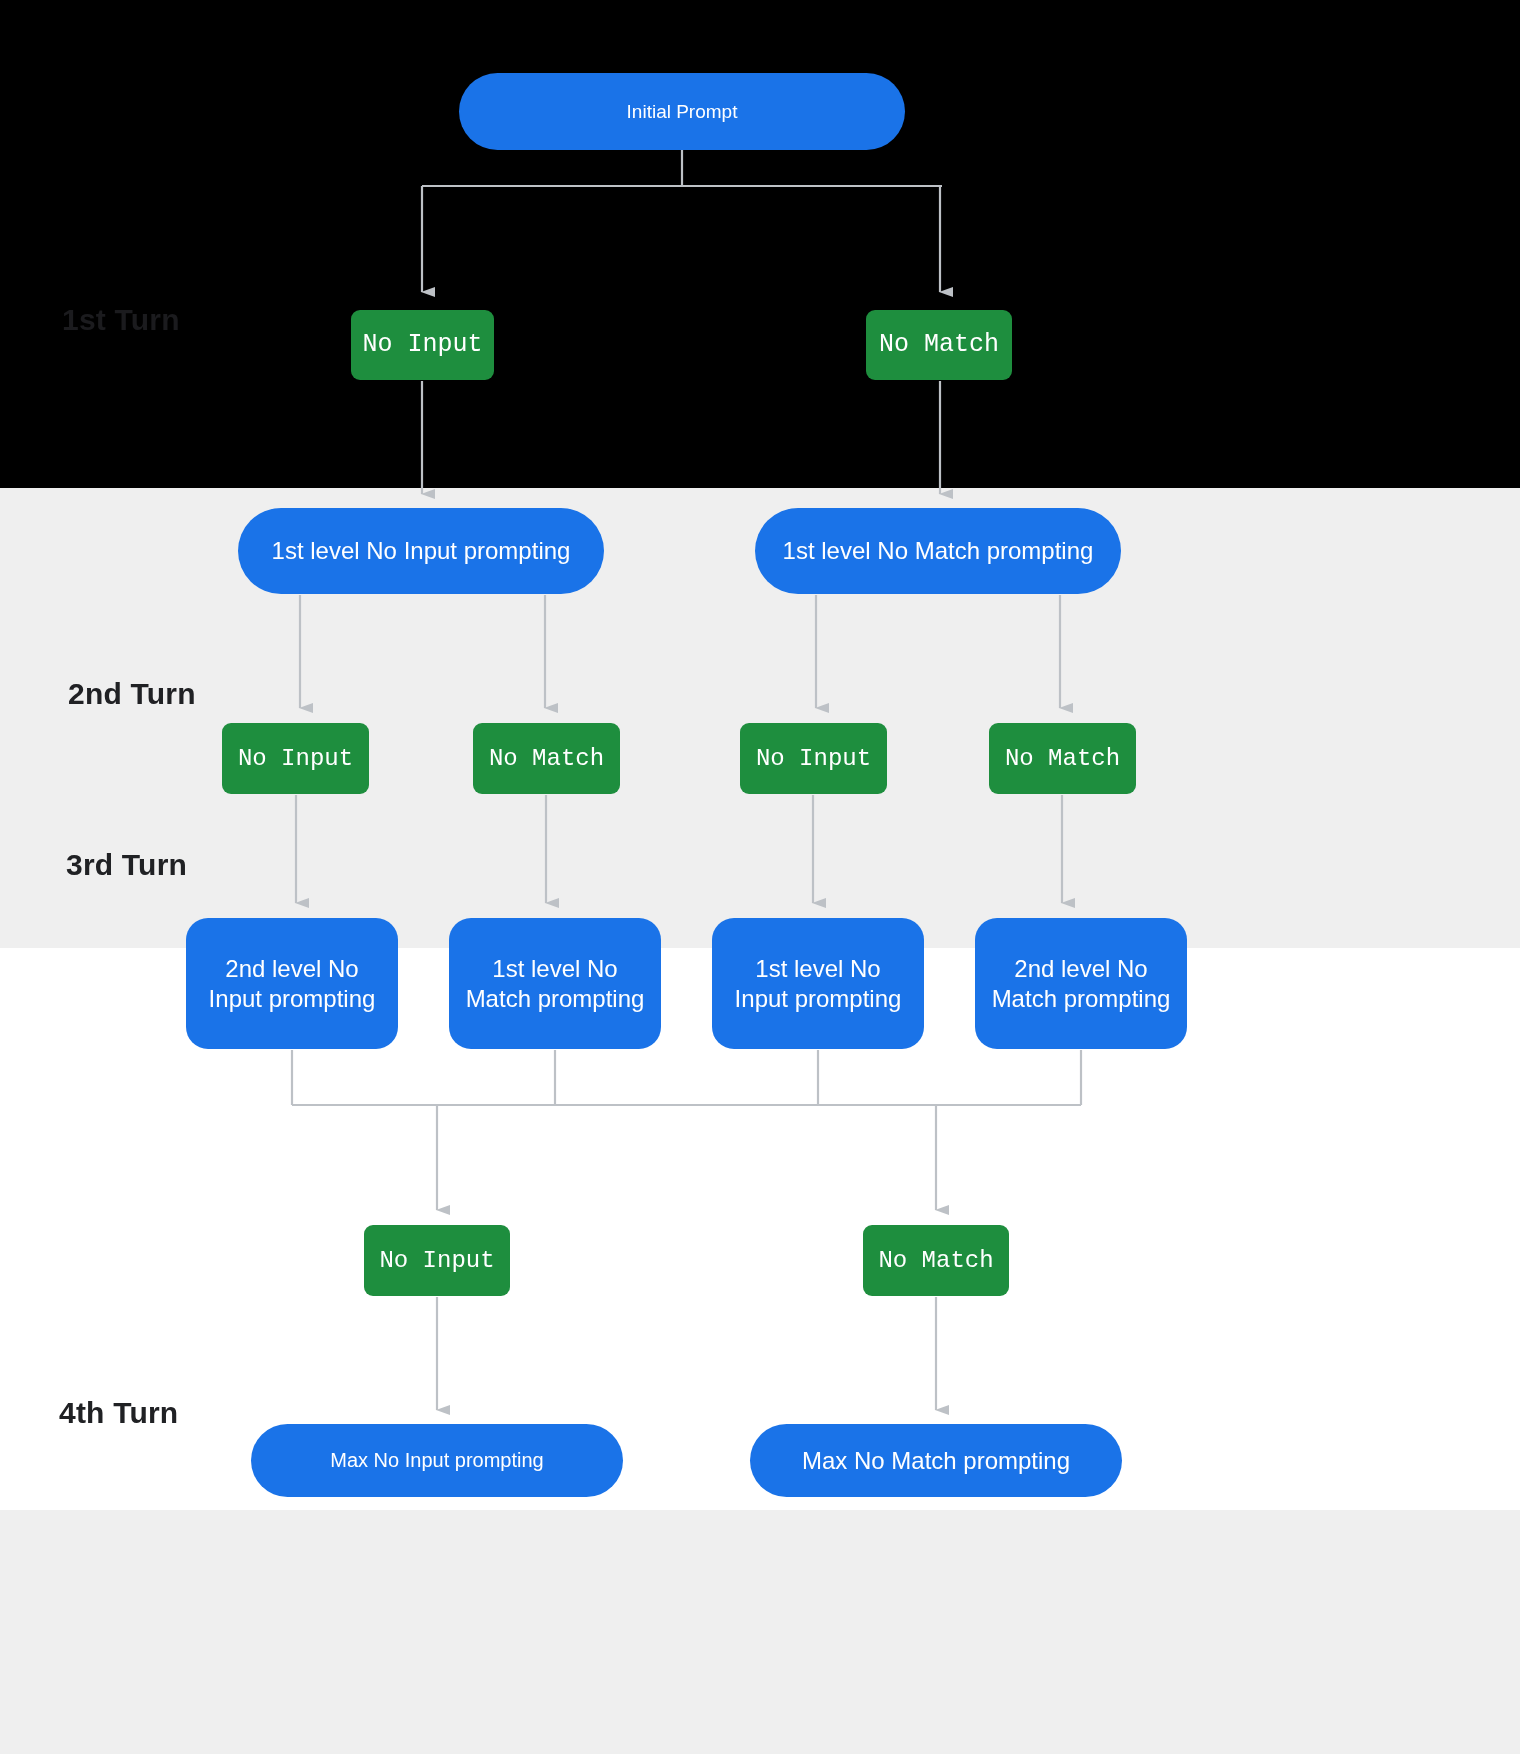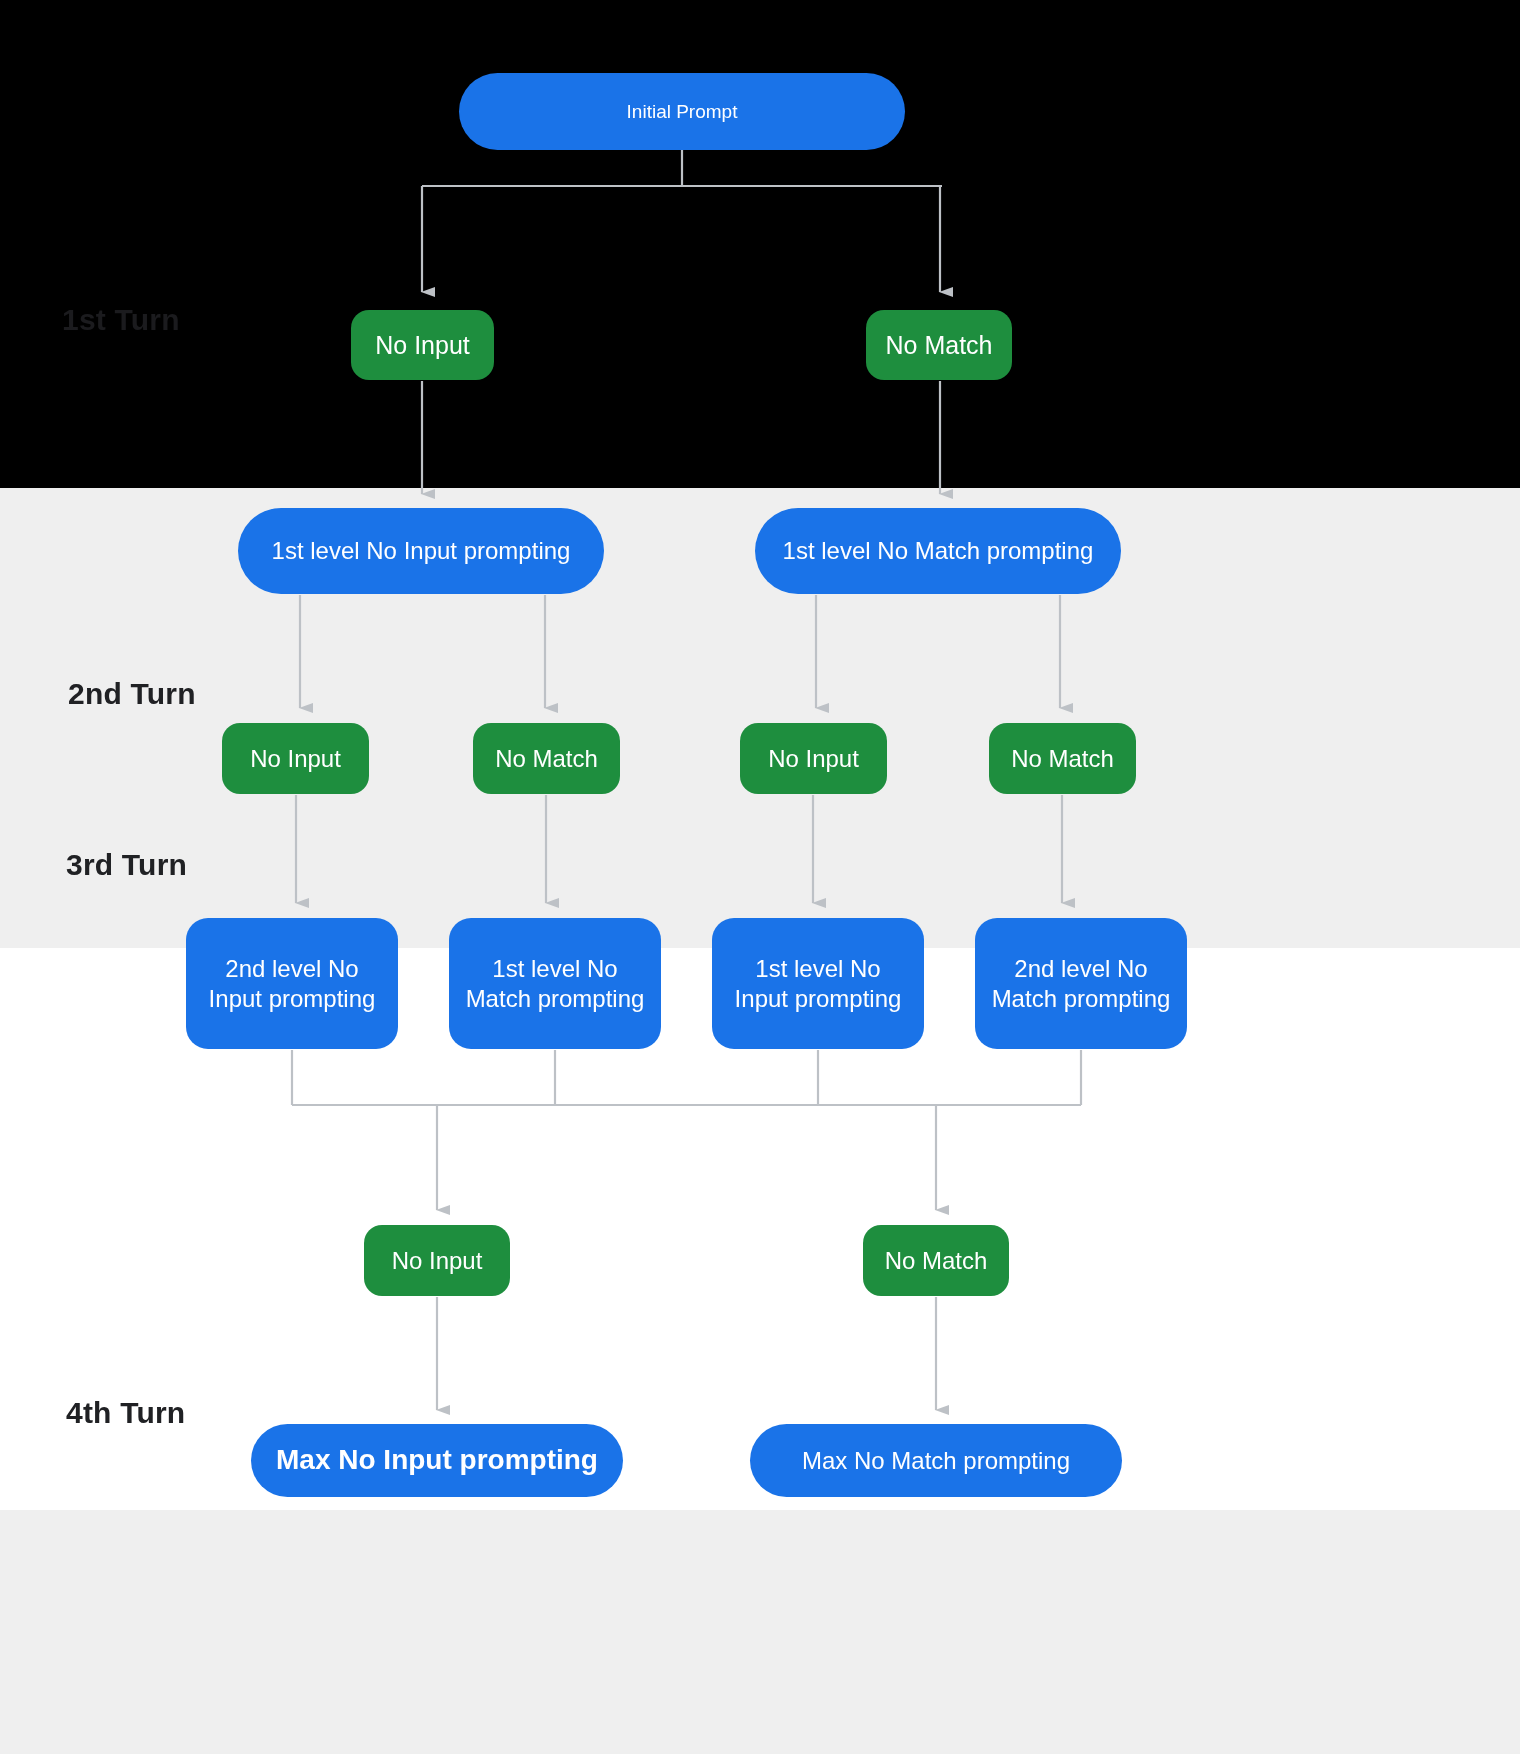--- a/index.html
+++ b/index.html
@@ -36,21 +36,21 @@
     position: absolute;
     font-size: 30px;
     font-weight: 700;
     letter-spacing: 0.2px;
     color: #202124;
     white-space: nowrap;
   }
   #turn-label-1 { left: 62px; top: 303px; color: #1b1b1e; }
   #turn-label-2 { left: 68px; top: 677px; text-align: right; }
   #turn-label-3 { left: 66px; top: 848px; }
-  #turn-label-4 { left: 66px; top: 1396px; }
+  #turn-label-4 { left: 59px; top: 1396px; }
 
   
   #connectors {
     position: absolute;
     left: 0;
     top: 0;
     width: 1520px;
     height: 1754px;
     pointer-events: none;
   }
@@ -63,21 +63,21 @@
     justify-content: center;
     text-align: center;
     color: #ffffff;
     box-sizing: border-box;
     line-height: 1.22;
   }
   .node-blue  { background: #1a73e8; }
   .node-green { background: #1e8e3e; }
 
   .pill   { border-radius: 999px; }
-  .rsmall { border-radius: 18px; }
+  .rsmall { border-radius: 9px; font-family: Liberation Mono, monospace; }
   .rmed   { border-radius: 22px; }
 
   
   #node-initial-prompt {
     left: 459px; top: 73px; width: 446px; height: 77px;
     font-size: 19px;
   }
 
   
   #node-t1-no-input {
@@ -109,21 +109,21 @@
   #node-t3-ni-2lvl { left: 186px; top: 918px; width: 212px; height: 131px; font-size: 24px; padding: 12px 14px; }
   #node-t3-nm-1lvl { left: 449px; top: 918px; width: 212px; height: 131px; font-size: 24px; padding: 0 14px; }
   #node-t3-ni-1lvl { left: 712px; top: 918px; width: 212px; height: 131px; font-size: 24px; padding: 0 14px; }
   #node-t3-nm-2lvl { left: 975px; top: 918px; width: 212px; height: 131px; font-size: 24px; padding: 0 14px; }
 
   
   #node-t3-no-input { left: 364px; top: 1225px; width: 146px; height: 71px; font-size: 24px; }
   #node-t3-no-match { left: 863px; top: 1225px; width: 146px; height: 71px; font-size: 24px; }
 
   
-  #node-t4-max-ni { left: 251px; top: 1424px; width: 372px; height: 73px; font-size: 28px; font-weight: bold; }
+  #node-t4-max-ni { left: 251px; top: 1424px; width: 372px; height: 73px; font-size: 20px; }
   #node-t4-max-nm { left: 750px; top: 1424px; width: 372px; height: 73px; font-size: 24px; }
 
   .node-text { display: block; }
 </style>
 </head>
 <body>
 
 <div id="diagram-root">
 
   <div class="band" id="band-turn1"></div>

